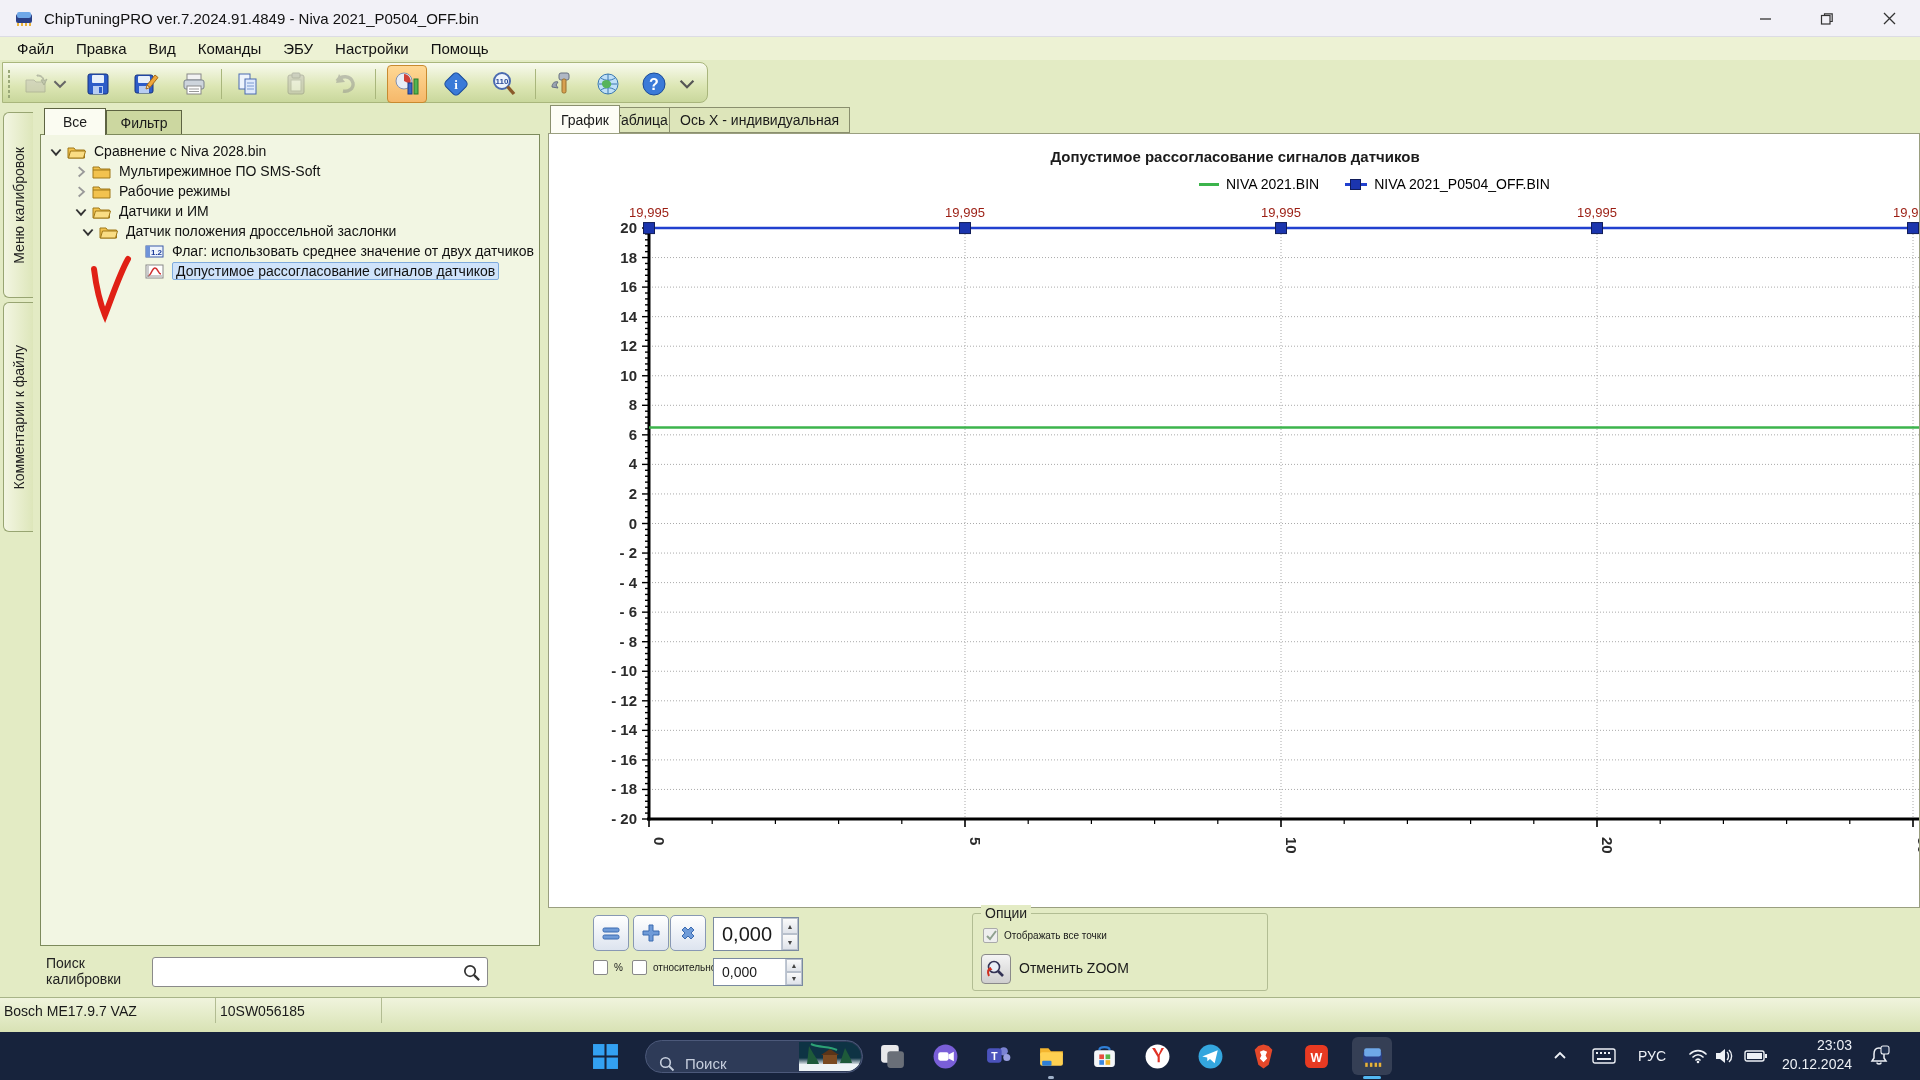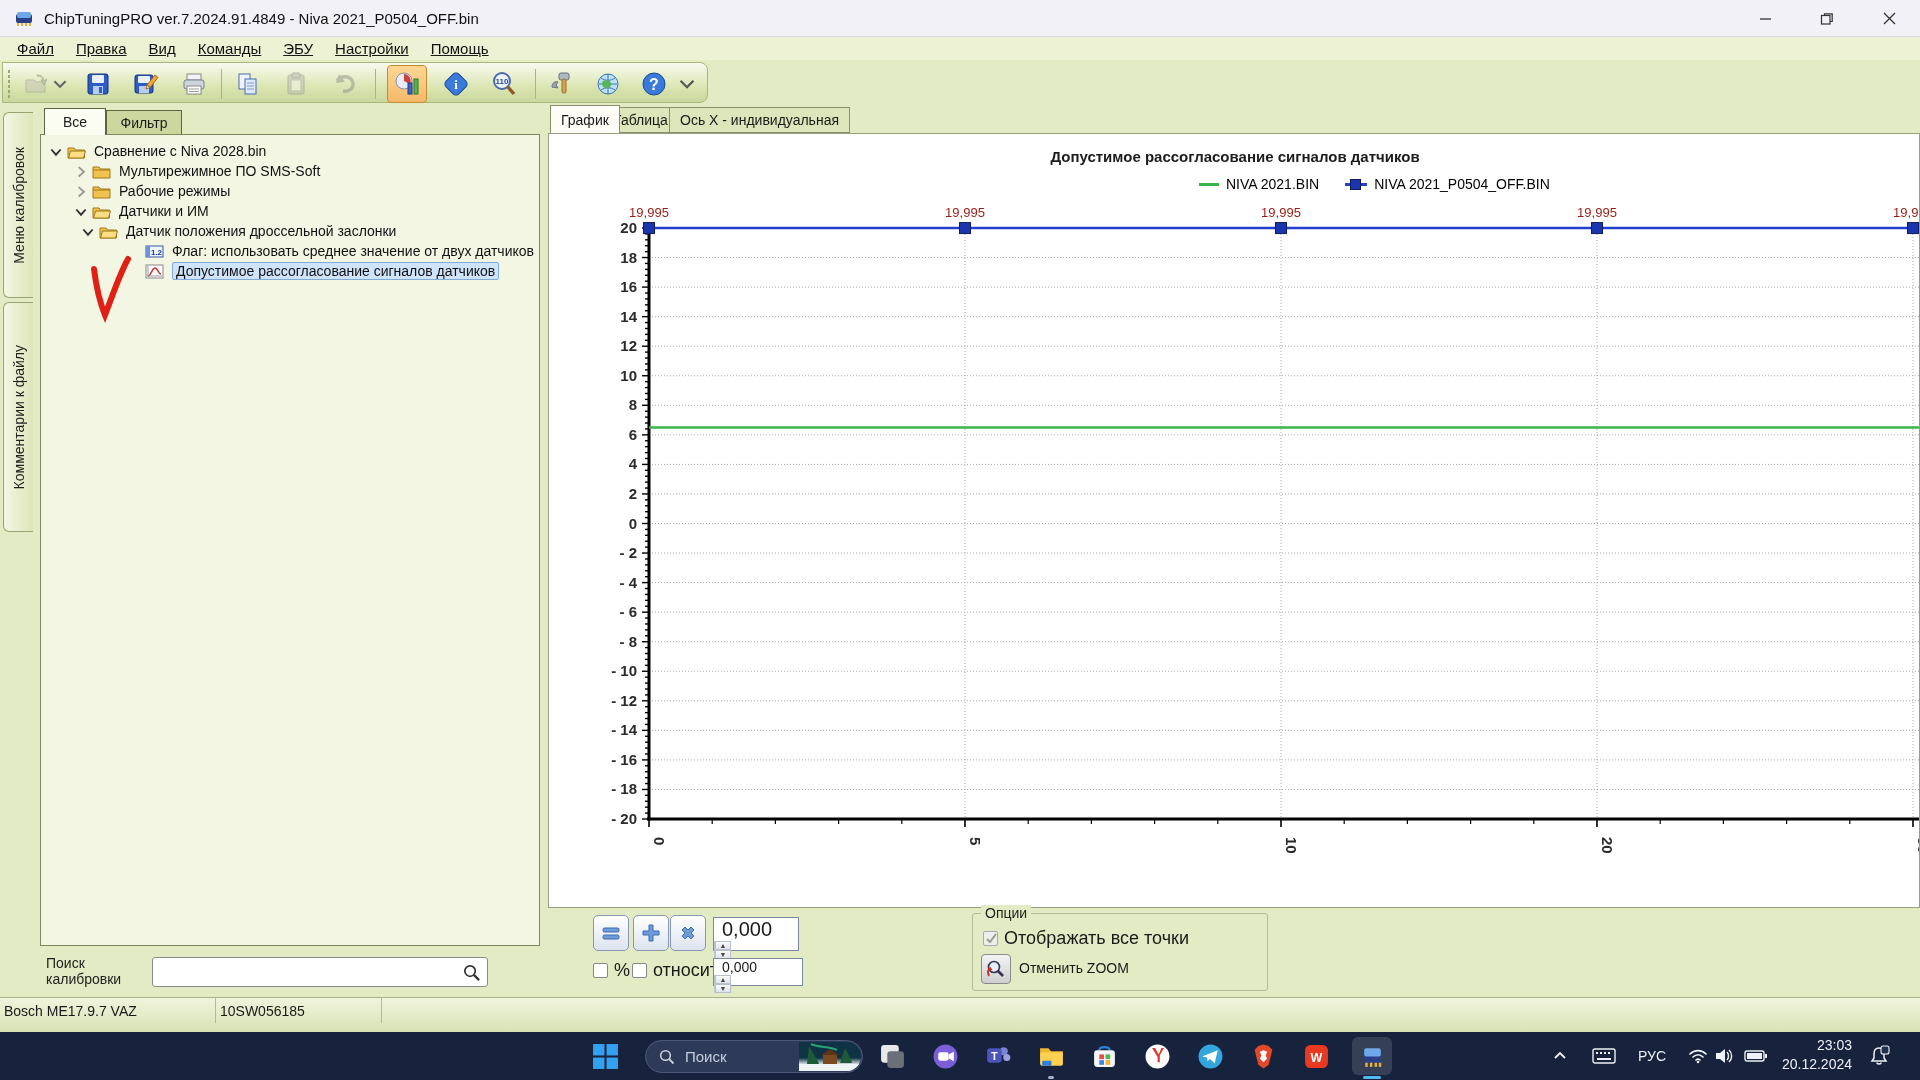--- a/index.html
+++ b/index.html
@@ -11,21 +11,21 @@
   
   #titlebar { left:0; top:0; width:1920px; height:37px; background:#f2f1f7;
     border-bottom:1px solid #dcdce4; display:flex; align-items:center; }
   #titlebar .appicon { width:20px; height:16px; margin:0 10px 0 14px; }
   #titlebar .ttext { font-size:15px; color:#111; }
   .wbtns { position:absolute; right:0; top:0; height:37px; display:flex; }
   .wbtn { width:62px; height:37px; display:flex; align-items:center; justify-content:center; }
 
   
   #menubar { left:0; top:37px; width:1920px; height:23px; background:#edf2d4;
-    display:flex; align-items:center; padding-left:6px;text-decoration:underline; }
+    display:flex; align-items:center; padding-left:6px; }
   .mitem { padding:2px 11px; font-size:15px; color:#111; }
 
   
   #toolbar { left:0; top:60px; width:1920px; height:45px; background:#e3ebc4; }
   #tband { position:absolute; left:2px; top:2px; width:706px; height:41px;
     background:linear-gradient(#f8faee,#dce6b4 60%,#c9d79c);
     border:1px solid #a9b67c; border-radius:0 8px 8px 0; }
   .tgrip { position:absolute; left:4px; top:6px; width:4px; height:29px;
     background-image:radial-gradient(#9aa878 1px, transparent 1.4px);
     background-size:4px 5px; }
@@ -82,29 +82,29 @@
   .sw-sq-line { position:absolute; left:0; top:4px; width:22px; height:3px; }
   .sw-sq { position:absolute; left:5px; top:0; width:11px; height:11px; }
   #chart-svg { position:absolute; left:0; top:0; width:1372px; height:775px; }
   .grid { stroke:#aaaaaa; stroke-width:1; stroke-dasharray:1 2; }
 
   
   #controls { position:absolute; left:0; top:803px; width:1372px; height:89px; }
   .bbtn { position:absolute; top:7px; width:36px; height:36px; border-radius:5px;
     border:1px solid #8898b4; background:linear-gradient(#ffffff,#dde4ef); 
     display:flex; align-items:center; justify-content:center; }
-  .spin { position:absolute; background:#fff; border:1px solid #7a8aa0; display:flex;flex-direction:column; }
+  .spin { position:absolute; background:#fff; border:1px solid #7a8aa0; display:flex; }
   .spin .val { flex:1; display:flex; align-items:center; padding-left:8px; }
   .spin .arrows { width:17px; border-left:1px solid #c0c8d4; display:flex;
     flex-direction:column; }
   .spin .arrows div { flex:1; display:flex; align-items:center; justify-content:center;
     font-size:7px; color:#444; background:linear-gradient(#fafafa,#dfe3ea); border:1px solid #b8c0cc; }
   .cb { width:15px; height:15px; background:#fff; border:1px solid #888;
     border-radius:2px; flex:0 0 15px; }
-  .cbrow { position:absolute; display:flex; align-items:center; gap:6px; font-size:18px; }
+  .cbrow { position:absolute; display:flex; align-items:center; gap:6px; font-size:10px; }
   .gbox { position:absolute; border:1px solid #b2bd93; border-radius:3px; }
   .gbox .glabel { position:absolute; left:8px; top:-9px; background:#e3ebc4;
     padding:0 4px; font-size:14px; color:#222; }
   .slidertrack { position:absolute; height:12px; background:linear-gradient(#d8d8d8,#f2f2f2);
     border:1px solid #b0b0b0; border-radius:3px; }
   .sliderthumb { position:absolute; width:13px; height:19px; background:#2f7fd6;
     border:1px solid #1a5aa8; top:-5px;
     clip-path:polygon(0 0,100% 0,100% 62%,50% 100%,0 62%); }
   #smoothpreview { position:absolute; background:#fff; border:1px solid #909090; }
   .zoombtn { position:absolute; width:30px; height:30px; border:1px solid #8a8a8a;
@@ -119,21 +119,21 @@
     border-right:1px solid #b2bc92; font-size:14px; color:#1a1a1a; }
 
   
   #taskbar { left:0; top:1032px; width:1920px; height:48px; background:#17233c;
     display:flex; align-items:center; }
   .tb-ic { position:absolute; top:5px; width:40px; height:38px; border-radius:6px;
     display:flex; align-items:center; justify-content:center; }
   .tb-ic svg { width:27px; height:27px; }
   #tb-search { position:absolute; left:645px; top:8px; width:218px; height:33px;
     background:#2e3b58; border:1px solid #4c597a; border-radius:17px;
-    display:flex; align-items:center; color:#c6cedd; font-size:15px; overflow:hidden; }
+    display:flex; align-items:flex-end; color:#c6cedd; font-size:15px; overflow:hidden; }
   #tb-search .mag { margin:0 10px 0 13px; }
   #tb-search .wimg { position:absolute; right:1px; top:1px; width:62px; height:29px;
     border-radius:0 15px 15px 0;
     background:linear-gradient(180deg,#0e3344 55%,#e8eef2 78%,#dde6ea);
     overflow:hidden; }
   .rundot { position:absolute; bottom:-4px; left:17px; width:6px; height:3px;
     border-radius:2px; background:#9fb0c8; }
   .chip-active { background:rgba(255,255,255,.13); }
   .chip-bar { position:absolute; bottom:-4px; left:11px; width:18px; height:3px;
     border-radius:2px; background:#53b9f3; }

